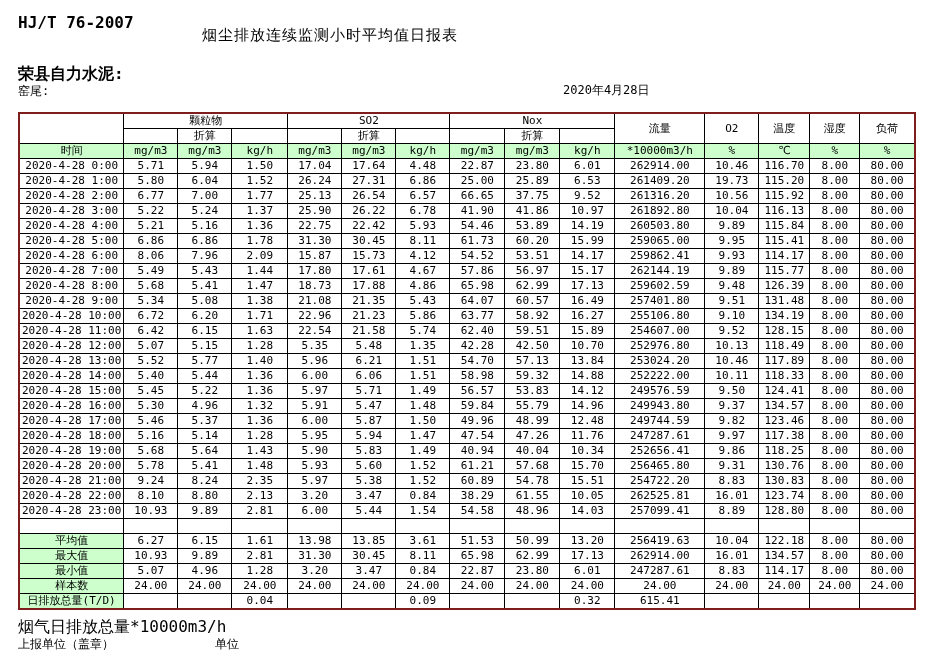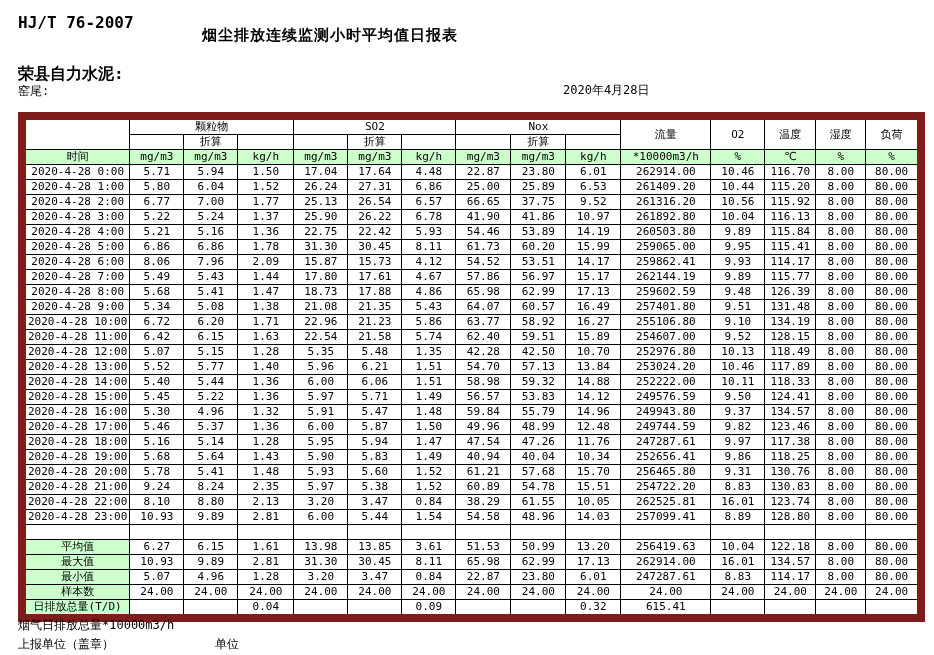--- a/index.html
+++ b/index.html
@@ -3,32 +3,32 @@
 <meta charset="utf-8">
 <style>
   html,body{margin:0;padding:0;}
   body{
     width:934px;height:655px;background:#ffffff;color:#000;
     font-family:"DejaVu Sans Mono","DejaVu Sans","Liberation Sans",monospace,sans-serif;
     position:relative;overflow:hidden;
   }
   .abs{position:absolute;white-space:nowrap;}
   .std{left:18px;top:13px;font-size:16px;font-weight:bold;text-align:right;}
-  .title{left:150px;top:26px;width:360px;text-align:center;font-size:15px;font-weight:bold;letter-spacing:1px;}
+  .title{left:150px;top:26px;width:360px;text-align:center;font-size:15px;font-weight:normal;letter-spacing:1px;}
   .company{left:18px;top:64px;font-size:16px;font-weight:bold;}
   .loc{left:18px;top:83px;font-size:12px;font-weight:normal;}
   .date{left:563px;top:82px;font-size:12px;text-align:center;}
-  .f1{left:18px;top:617px;font-size:12px;}
+  .f1{left:18px;top:617px;font-size:16px;}
   .f2{left:18px;top:636px;font-size:12px;}
   .f3{left:215px;top:636px;font-size:12px;}
 
   table.report{
     position:absolute;left:18px;top:112px;
     border-collapse:collapse;table-layout:fixed;
-    border:8px solid #7f1d1d;
+    border:2px solid #7f1d1d;
   }
   table.report td{
     border:1px solid #000;
     height:14px;line-height:14px;
     font-size:11px;
     padding:0 2px;
     overflow:hidden;white-space:nowrap;
     text-align:center;
   }
   td.cjk{font-size:12px;}
@@ -129,21 +129,21 @@
         <td>5.80</td>
         <td>6.04</td>
         <td>1.52</td>
         <td>26.24</td>
         <td>27.31</td>
         <td>6.86</td>
         <td>25.00</td>
         <td>25.89</td>
         <td>6.53</td>
         <td class="flowc">261409.20</td>
-        <td>10.44</td>
+        <td>19.73</td>
         <td>115.20</td>
         <td>8.00</td>
         <td>80.00</td>
       </tr>
       <tr>
         <td class="timec">2020-4-28 2:00</td>
         <td>6.77</td>
         <td>7.00</td>
         <td>1.77</td>
         <td>25.13</td>

